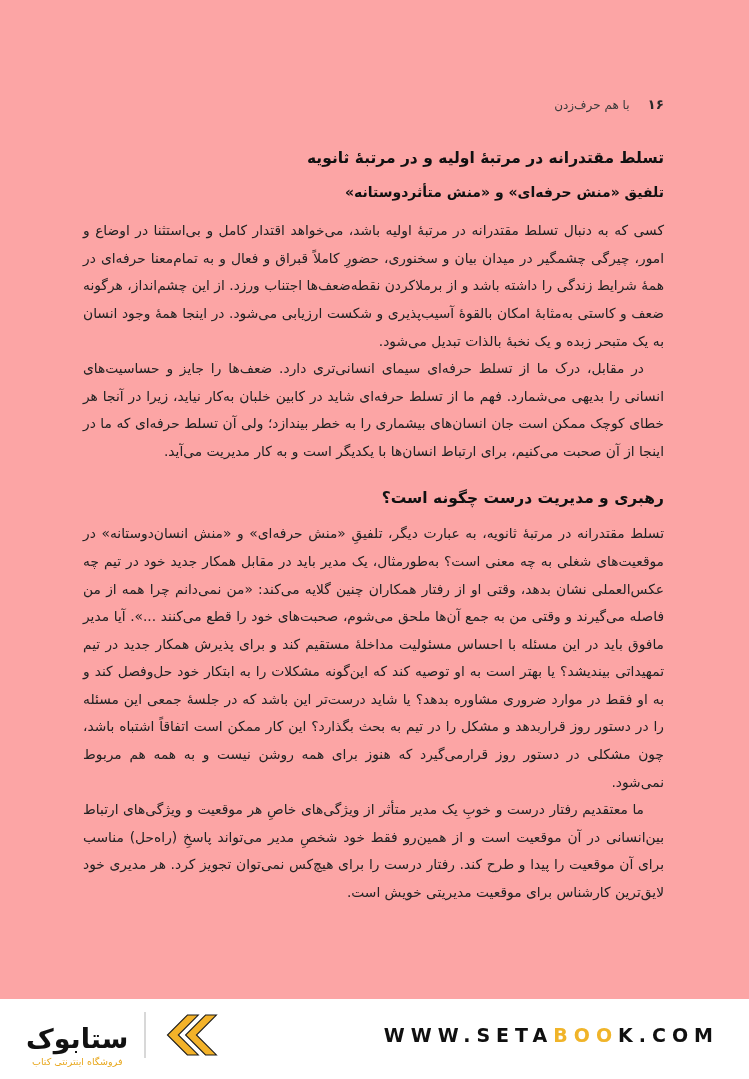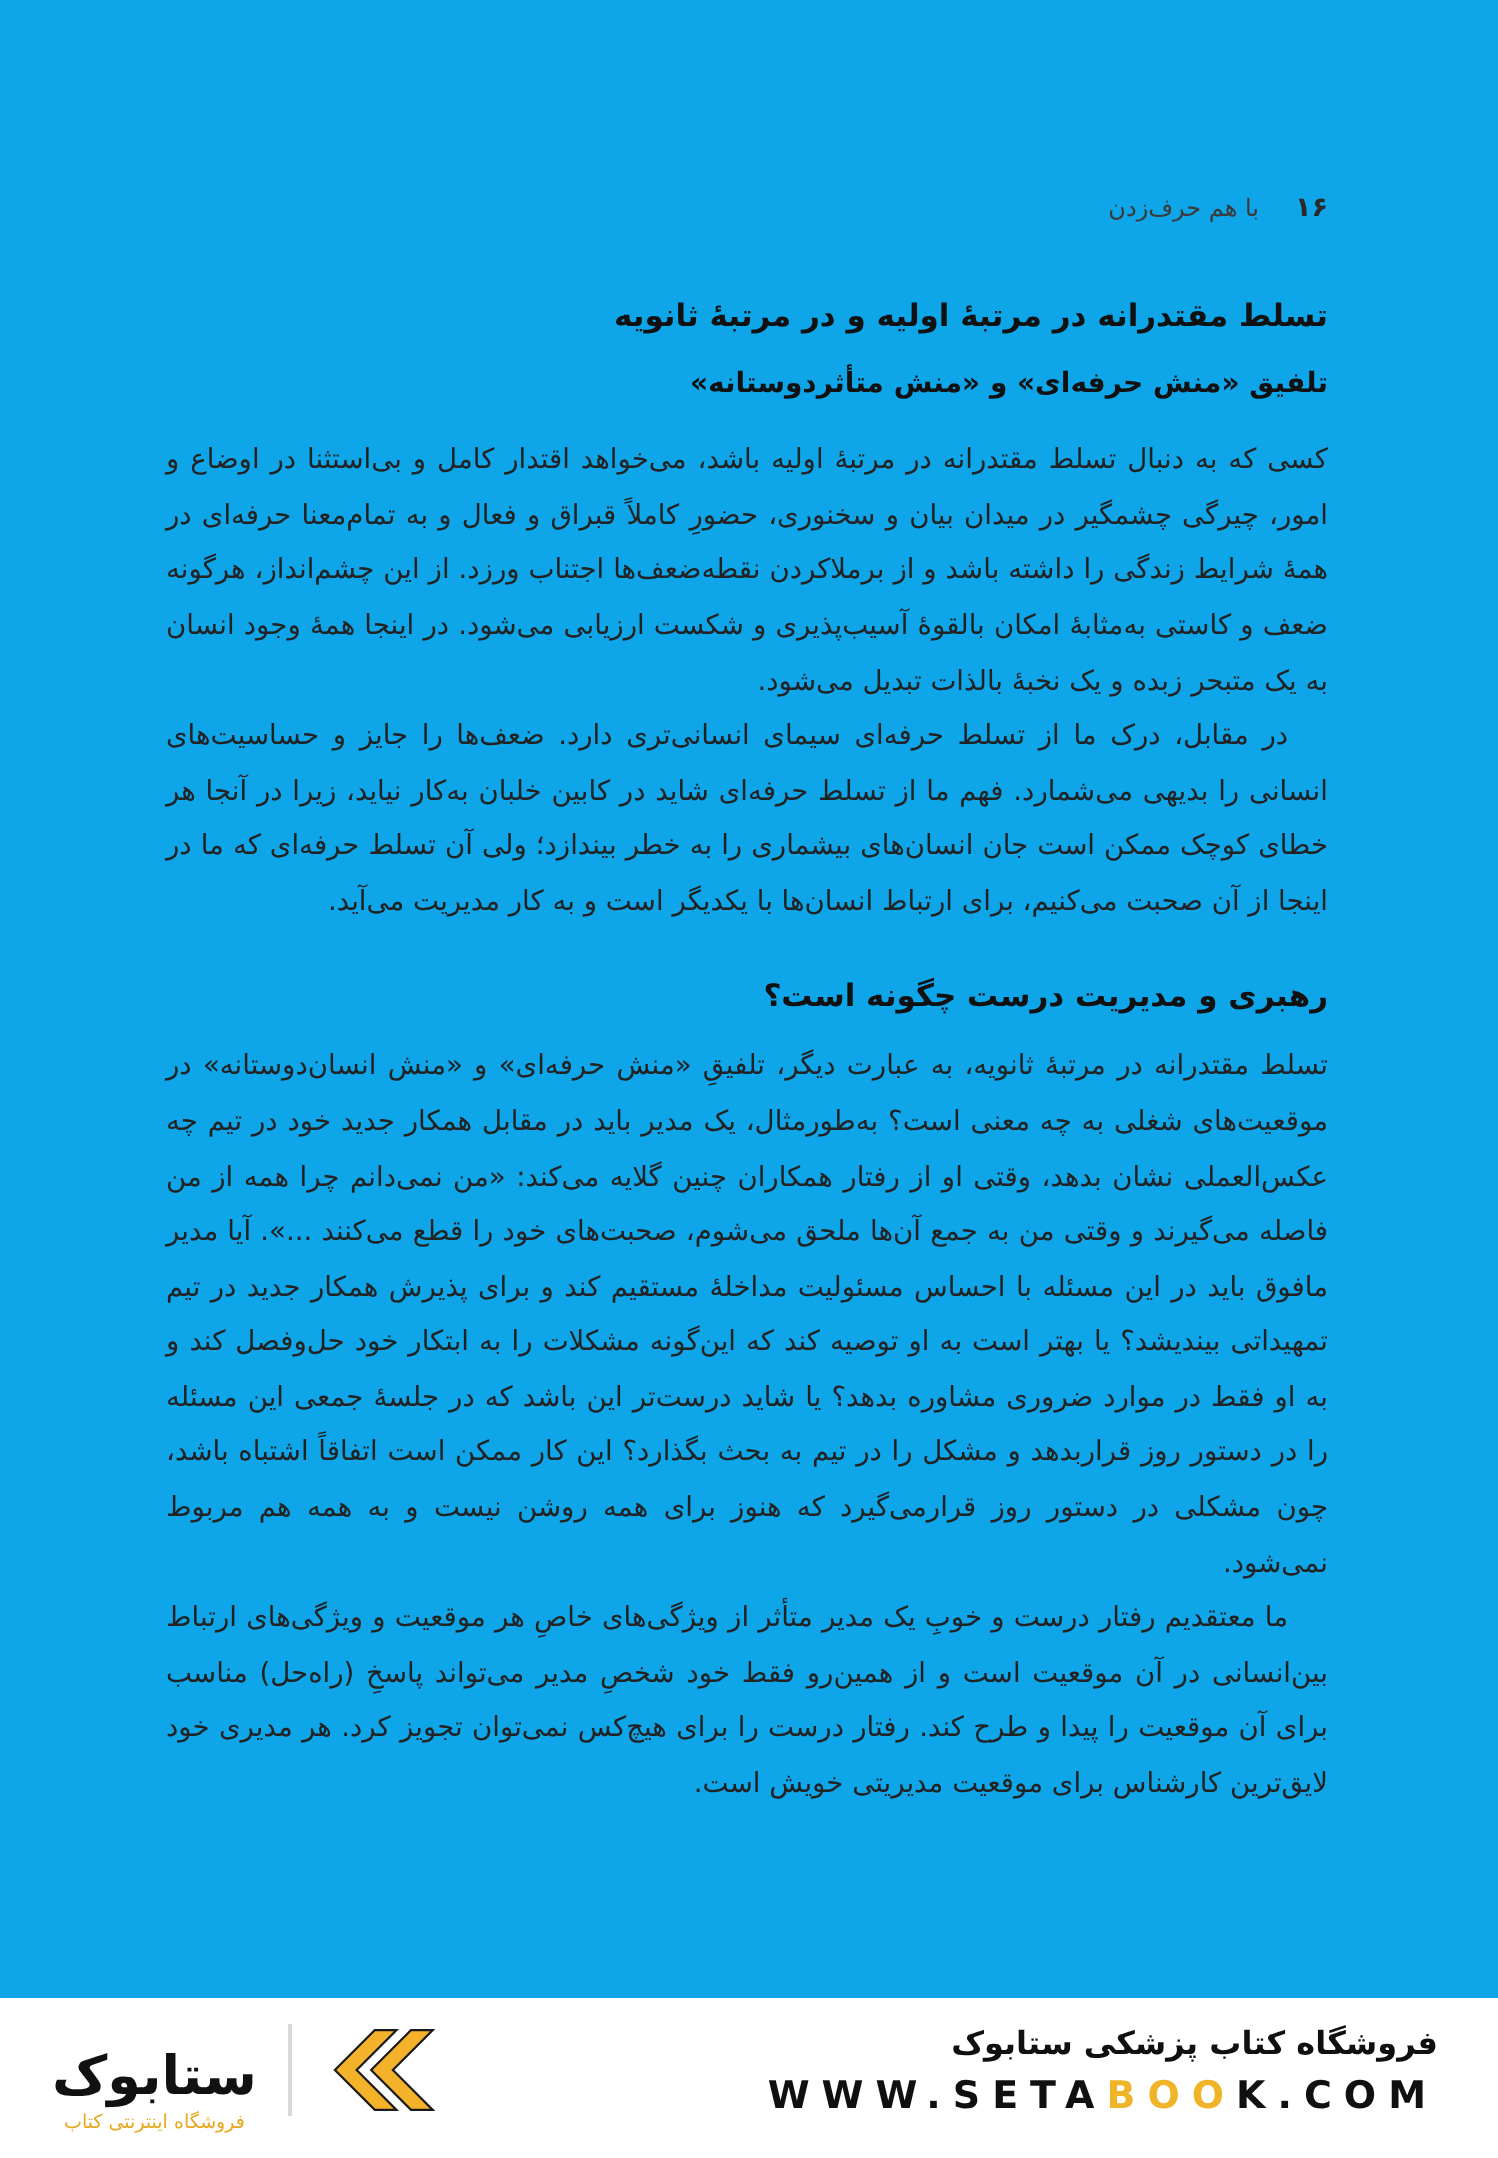--- a/index.html
+++ b/index.html
@@ -4,21 +4,21 @@
 <style>
   * { margin: 0; padding: 0; box-sizing: border-box; }
   html, body { background: #ffffff; }
   body { font-family: "DejaVu Sans", sans-serif; }
 
   .page {
     position: relative;
     width: 749px;
     height: 1079px;
     margin: 0 auto;
-    background: #0ea5e9;
+    background: #fca5a5;
     overflow: hidden;
   }
 
   .content {
     position: absolute;
     top: 96px;
     right: 85px;
     width: 581px;
     direction: rtl;
     color: #1e1e1e;
@@ -172,19 +172,18 @@
       <div class="brand-divider"></div>
       <div class="chevron-wrap">
         <svg width="58" height="46" viewBox="0 0 64 48" aria-hidden="true">
           <path d="M28 2 L6 24 L28 46 L40 46 L18 24 L40 2 Z" fill="#f3b229" stroke="#1a1a1a" stroke-width="1.2"></path>
           <path d="M48 2 L26 24 L48 46 L60 46 L38 24 L60 2 Z" fill="#f3b229" stroke="#1a1a1a" stroke-width="1.2"></path>
         </svg>
       </div>
     </div>
 
     <div class="shop-block">
-      <div class="shop-name">فروشگاه کتاب پزشکی ستابوک</div>
       <div class="shop-url"><span>WWW.SETA</span><span class="accent">BOO</span><span>K.COM</span></div>
     </div>
 
   </div>
 
 </div>
 
 </body></html>

